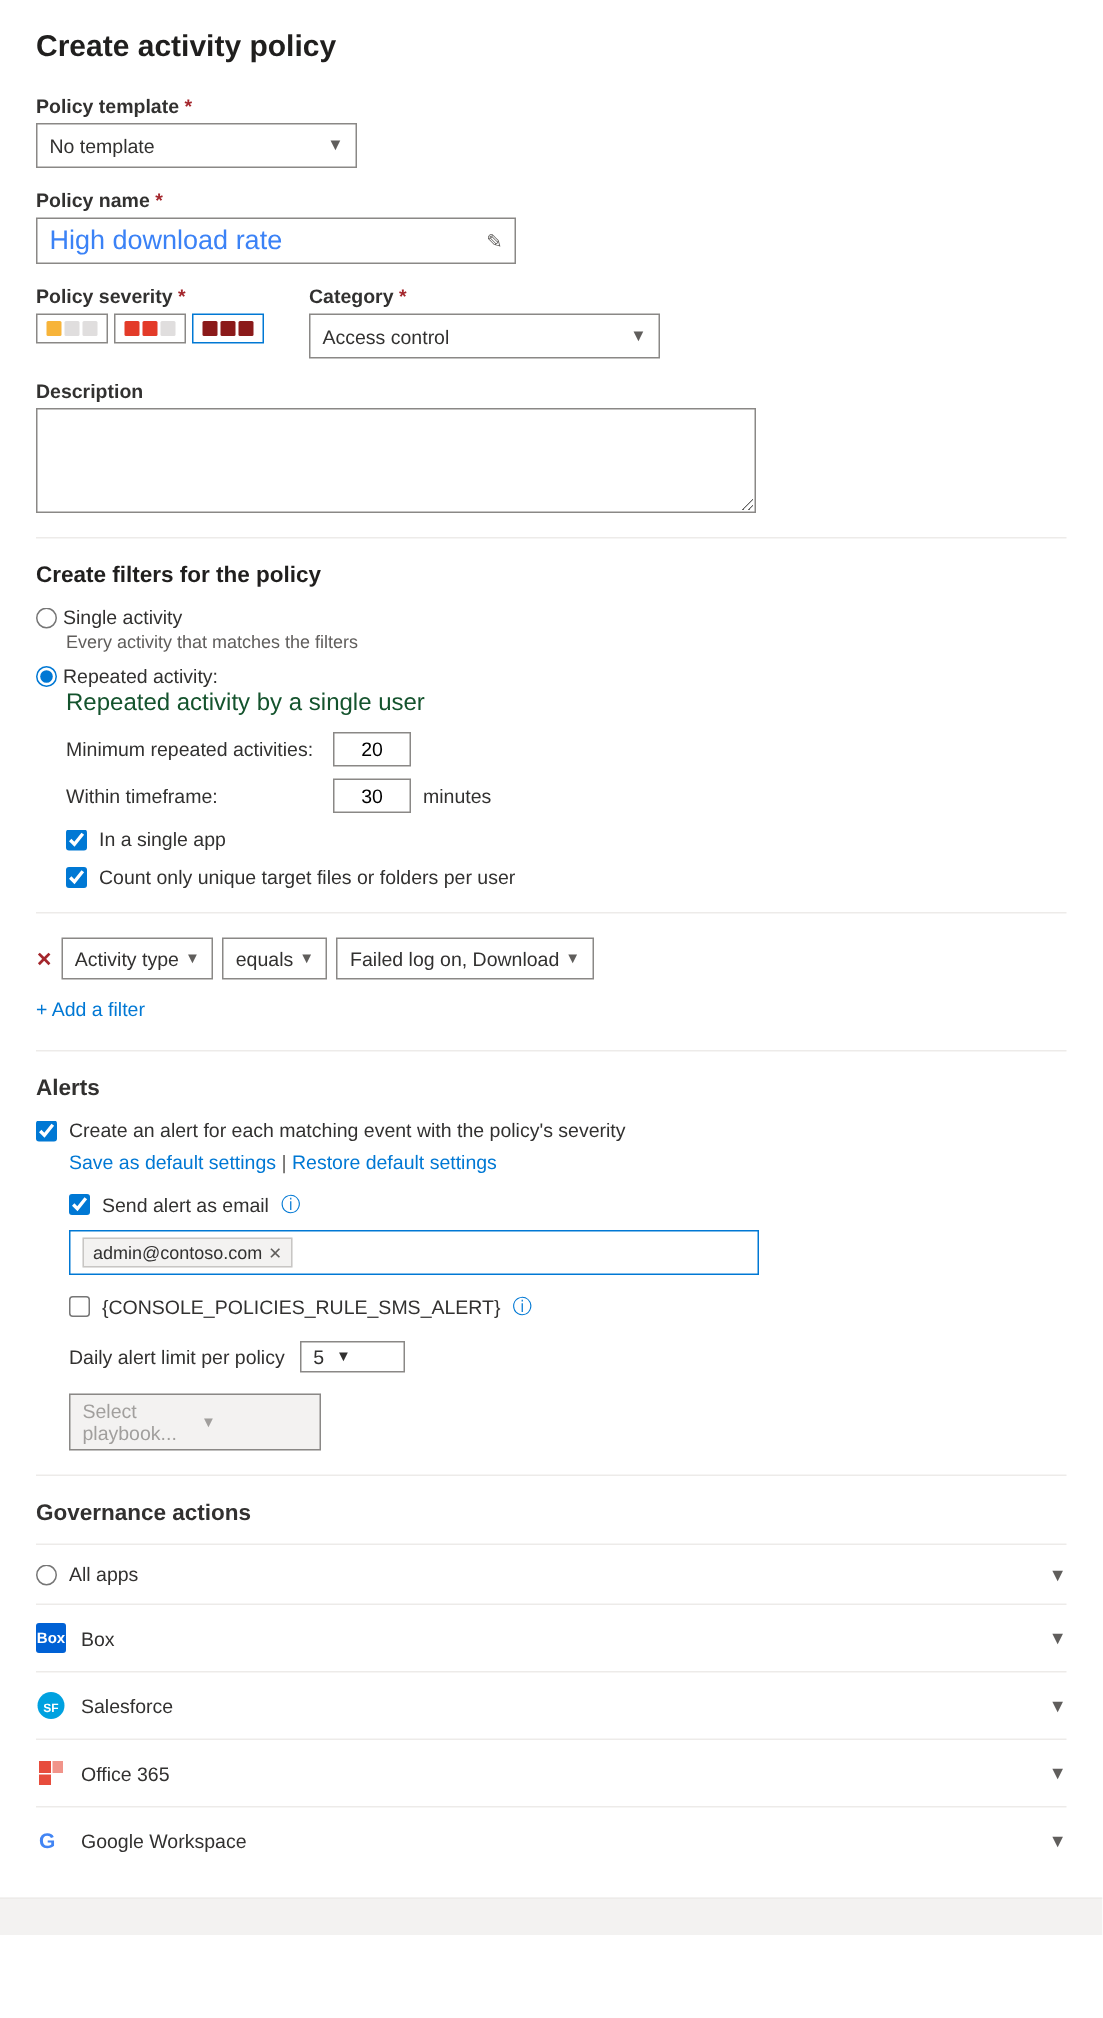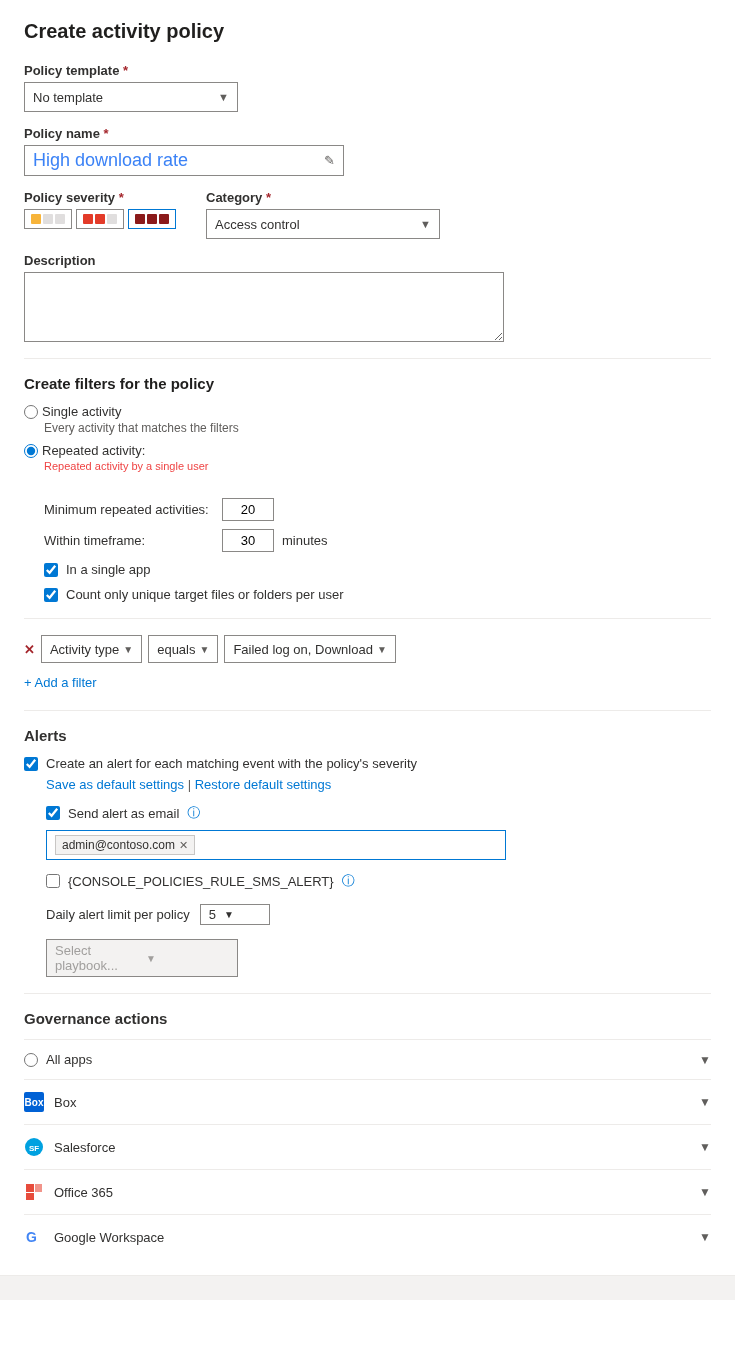--- a/index.html
+++ b/index.html
@@ -149,24 +149,24 @@
       font-size: 13px;
       color: #323130;
     }
     .radio-sublabel {
       font-size: 12px;
       color: #605e5c;
       margin-left: 20px;
       margin-bottom: 8px;
     }
     .repeated-label-blue {
-      font-size: 11px;
-      color: #ef4444;
+      font-size: 16px;
+      color: #14532d;
       margin-left: 20px;
-      margin-bottom: 26px;
+      margin-bottom: 10px;
     }
     .repeated-fields {
       margin-left: 20px;
       margin-bottom: 10px;
     }
     .field-row {
       display: flex;
       align-items: center;
       gap: 8px;
       margin-bottom: 8px;
@@ -393,21 +393,21 @@
     }
     .power-automate-row input[type="checkbox"] {
       width: 14px;
       height: 14px;
     }
     .playbook-select {
       display: flex;
       align-items: center;
       border: 1px solid #8a8886;
       padding: 3px 8px;
-      width: 192px;
+      width: 168px;
       margin-left: 22px;
       margin-bottom: 16px;
       cursor: pointer;
       gap: 8px;
       background: #f3f2f1;
     }
     .playbook-select span {
       font-size: 13px;
       color: #a19f9d;
       flex: 1;

